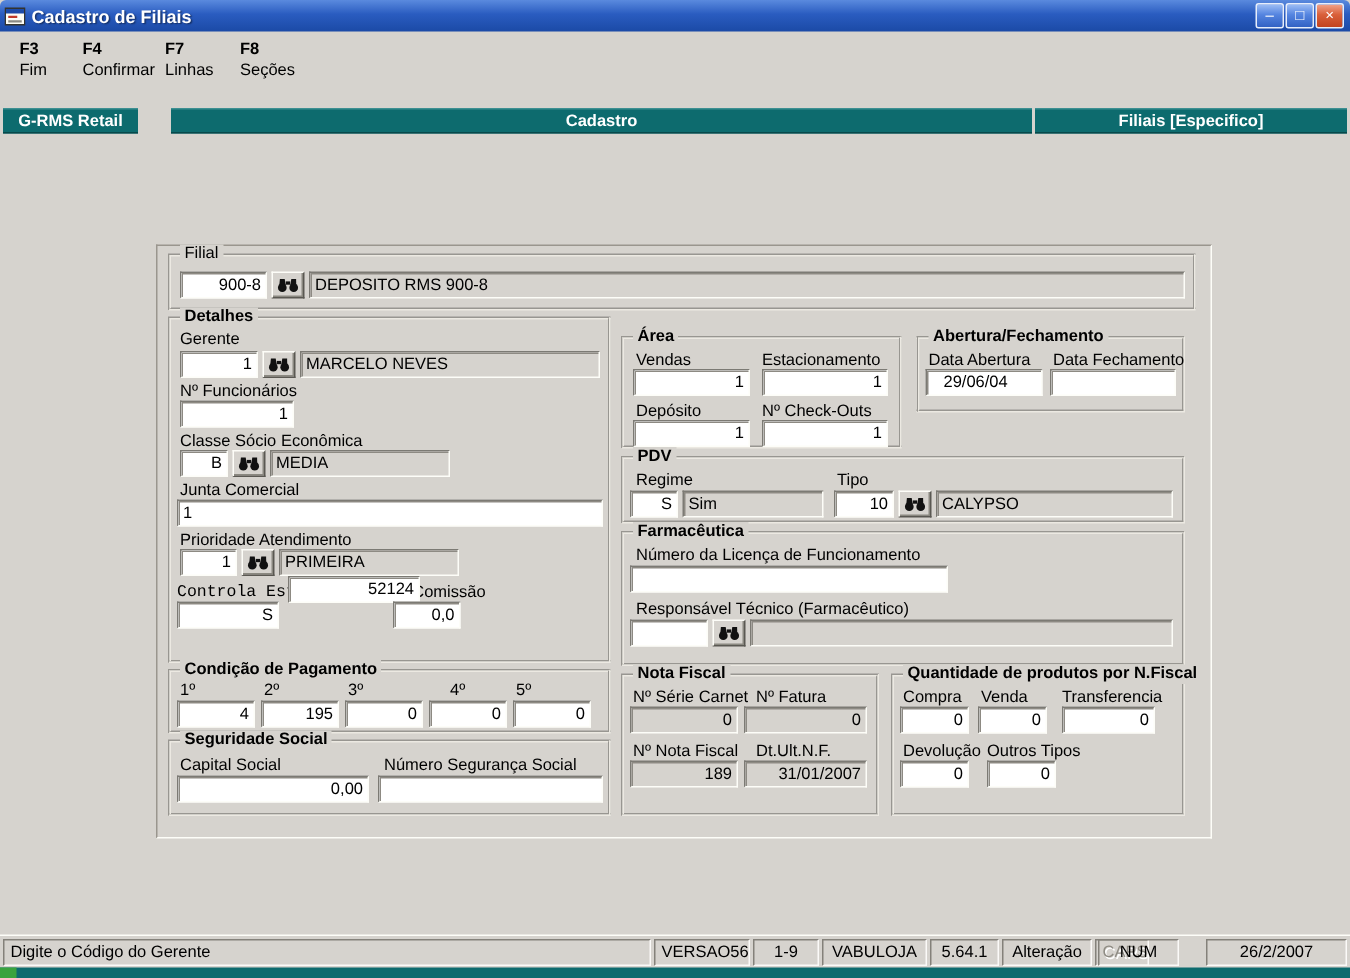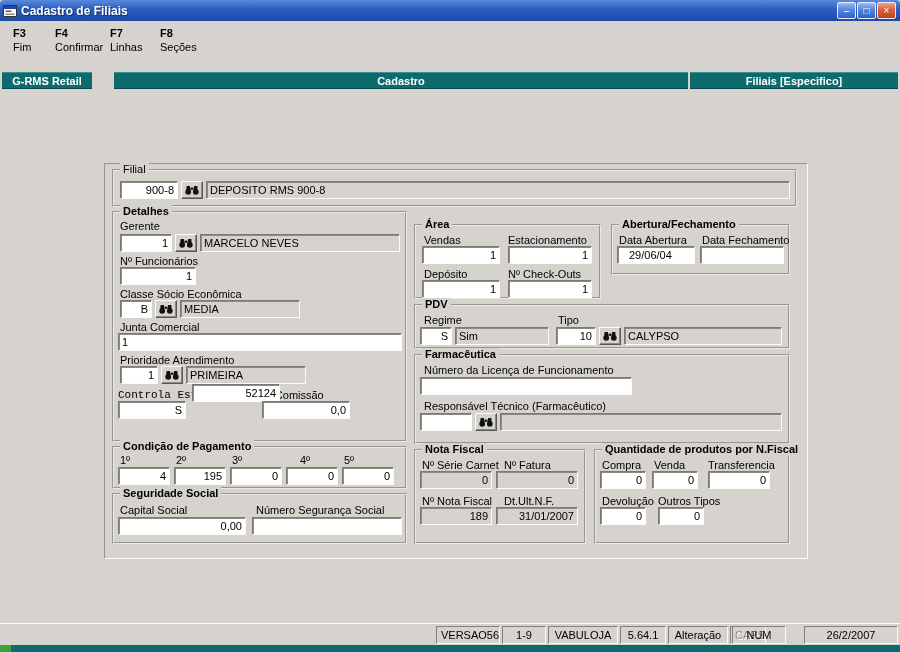--- a/index.html
+++ b/index.html
@@ -203,21 +203,21 @@
       <rect x="5.6" y="2.6" width="2.8" height="2.2" fill="#111"></rect>
     </svg>
 </button>
 <div class="ro" style="left:186px;top:366px;width:120px;">PRIMEIRA</div>
 
 <div class="lbl" style="left:118px;top:389px;font-family:Liberation Mono, monospace;">Controla Estoque</div>
 <div class="lbl" style="left:192px;top:389px;">CNAE</div>
 <div class="lbl" style="left:262px;top:389px;text-align:right;">% Comissão</div>
 <input class="tb num" style="left: 118px; top: 401px; width: 68px;" value="S">
 <input class="tb num" style="left: 192px; top: 384px; width: 88px;" value="52124">
-<input class="tb num" style="left: 262px; top: 401px; width: 88px;" value="0,0">
+<input class="tb num" style="left: 262px; top: 401px; width: 45px;" value="0,0">
 
 <div class="lbl" style="left:120px;top:454px;">1º</div>
 <div class="lbl" style="left:176px;top:454px;">2º</div>
 <div class="lbl" style="left:232px;top:454px;">3º</div>
 <div class="lbl" style="left:300px;top:454px;">4º</div>
 <div class="lbl" style="left:344px;top:454px;">5º</div>
 <input class="tb num" style="left: 118px; top: 467px; width: 52px;" value="4">
 <input class="tb num" style="left: 174px; top: 467px; width: 52px;" value="195">
 <input class="tb num" style="left: 230px; top: 467px; width: 52px;" value="0">
 <input class="tb num" style="left: 286px; top: 467px; width: 52px;" value="0">
@@ -287,20 +287,21 @@
 <div class="lbl" style="left:708px;top:459px;">Transferencia</div>
 <input class="tb num" style="left: 600px; top: 471px; width: 46px;" value="0">
 <input class="tb num" style="left: 652px; top: 471px; width: 46px;" value="0">
 <input class="tb num" style="left: 708px; top: 471px; width: 62px;" value="0">
 <div class="lbl" style="left:602px;top:495px;">Devolução</div>
 <div class="lbl" style="left:658px;top:495px;">Outros Tipos</div>
 <input class="tb num" style="left: 600px; top: 507px; width: 46px;" value="0">
 <input class="tb num" style="left: 658px; top: 507px; width: 46px;" value="0">
 
 <div class="statusbar">
+  <div class="sbp" style="left:2px;width:432px;">Digite o Código do Gerente</div>
   <div class="sbp center" style="left:436px;width:64px;">VERSAO565</div>
   <div class="sbp center" style="left:502px;width:44px;">1-9</div>
   <div class="sbp center" style="left:548px;width:70px;">VABULOJA</div>
   <div class="sbp center" style="left:620px;width:46px;">5.64.1</div>
   <div class="sbp center" style="left:668px;width:60px;">Alteração</div>
   <div class="sbp center disabled" style="left:730px;width:36px;">CAPS</div>
   <div class="sbp center" style="left:732px;width:54px;">NUM</div>
   <div class="sbp center" style="left:804px;width:94px;">26/2/2007</div>
 </div>
 

